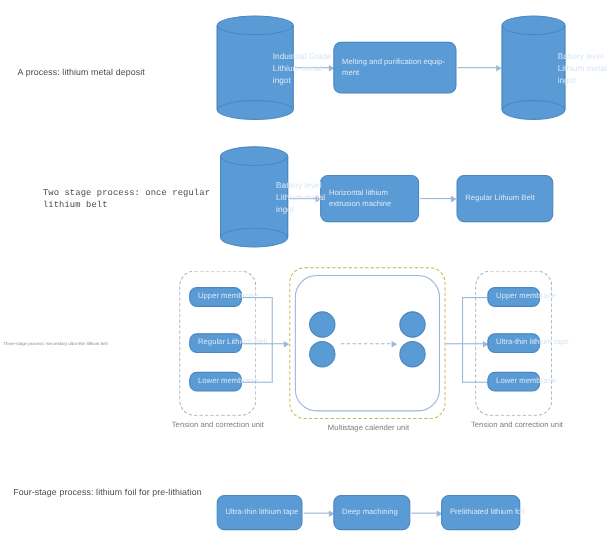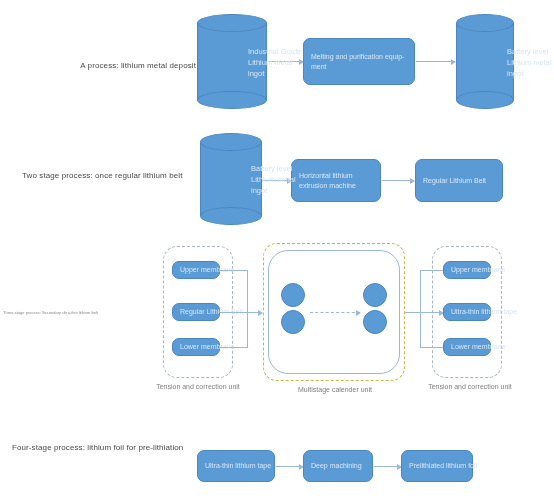--- a/index.html
+++ b/index.html
@@ -131,21 +131,21 @@
     position:absolute;
     background:#5B9BD5;
     border:1px solid #4a86c0;
     border-radius:50%;
     box-sizing:border-box;
   }
 </style>
 </head>
 <body>
 
-<div class="stage-label" style="left:26px;top:60px;width:170px;text-align:right;">A process: lithium metal deposit</div>
+<div class="stage-label" style="left:16px;top:60px;width:170px;">A process: lithium metal deposit</div>
 
 <div class="cyl" style="left:197px;top:14px;width:70px;height:95px;">
   <div class="body"></div>
   <div class="bot"></div>
   <div class="top"></div>
   <div class="cap-text">
     <div>Industrial Grade</div>
     <div>Lithium metal ingot</div>
   </div>
 </div>
@@ -161,21 +161,21 @@
 <div class="cyl" style="left:456px;top:14px;width:58px;height:95px;">
   <div class="body"></div>
   <div class="bot"></div>
   <div class="top"></div>
   <div class="cap-text">
     <div>Battery level</div>
     <div>Lithium metal ingot</div>
   </div>
 </div>
 
-<div class="stage-label" style="left:22px;top:170px;width:165px;">Two stage process: once regular lithium belt</div>
+<div class="stage-label" style="left:39px;top:170px;width:165px;font-family:Liberation Mono, monospace;">Two stage process: once regular lithium belt</div>
 
 <div class="cyl" style="left:200px;top:133px;width:62px;height:92px;">
   <div class="body"></div>
   <div class="bot"></div>
   <div class="top"></div>
   <div class="cap-text">
     <div>Battery level</div>
     <div>Lithium metal ingot</div>
   </div>
 </div>

